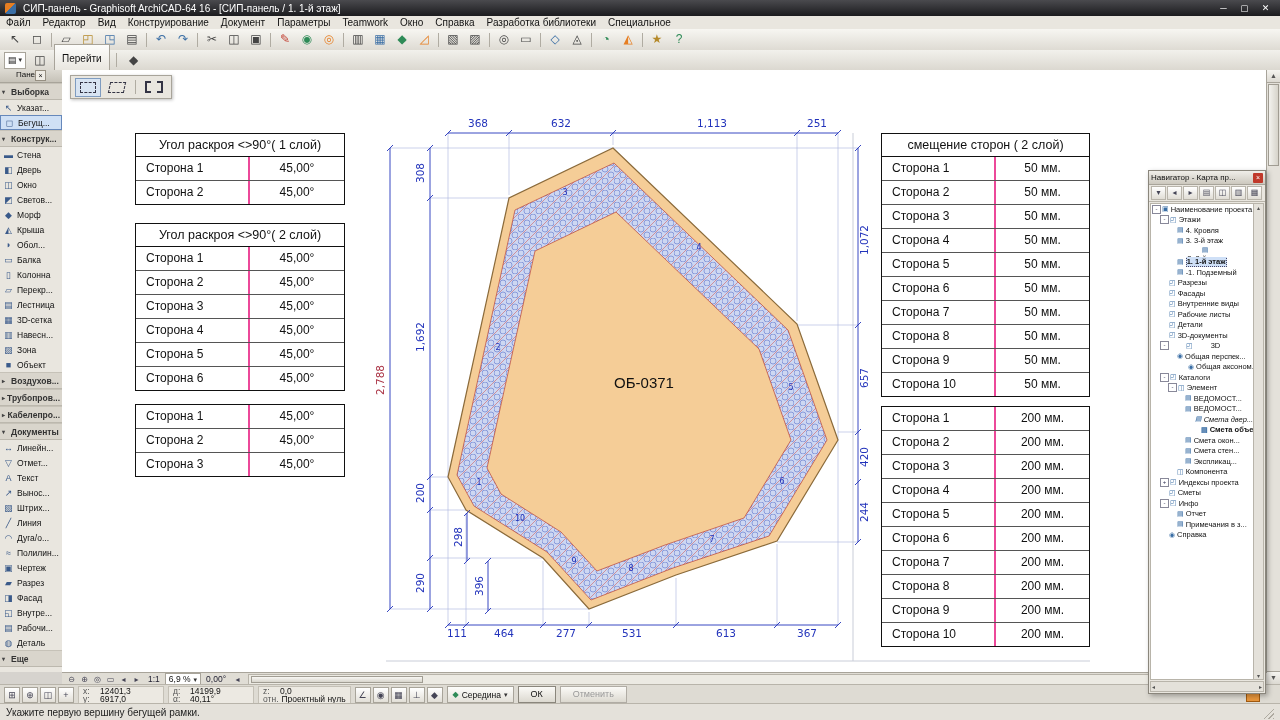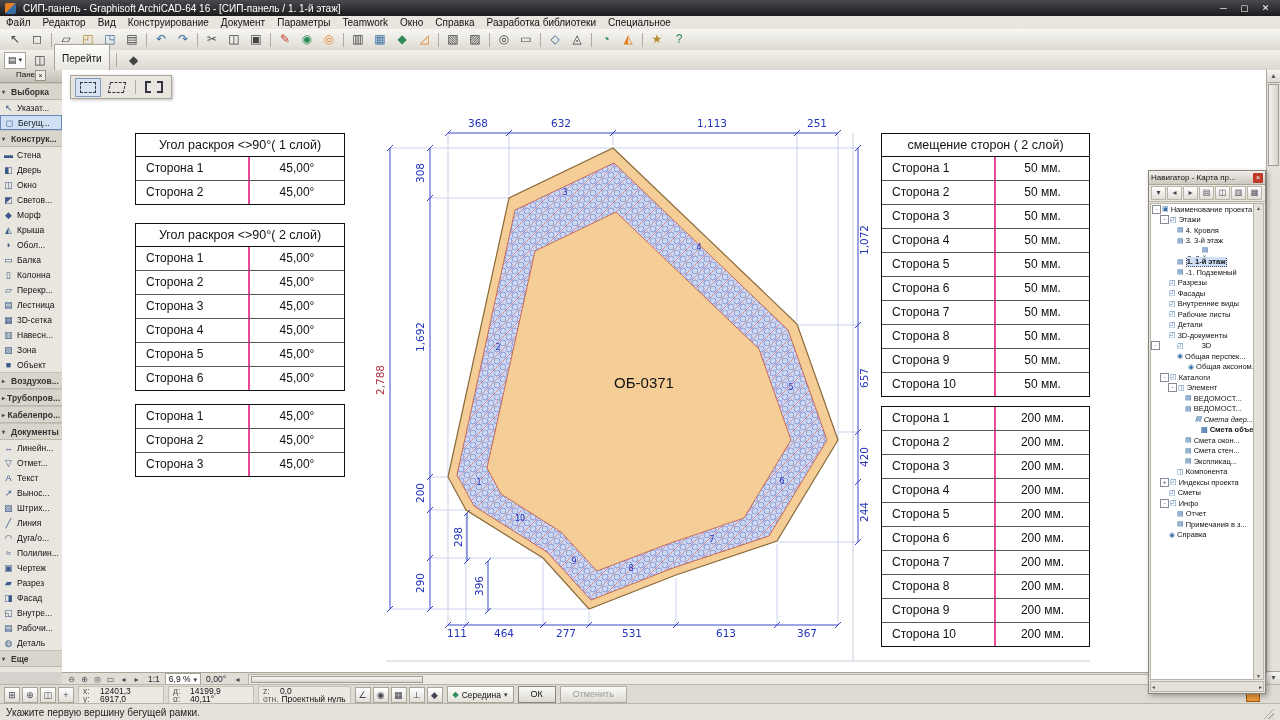--- a/index.html
+++ b/index.html
@@ -700,21 +700,21 @@
         <div class="tree-row" style="padding-left: 9px;">
           <span class="tree-sp"></span>
           <span class="tree-icon">◰</span>
           <span class="tree-label">Детали</span>
         </div>
         <div class="tree-row" style="padding-left: 9px;">
           <span class="tree-sp"></span>
           <span class="tree-icon">◰</span>
           <span class="tree-label">3D-документы</span>
         </div>
-        <div class="tree-row" style=" gap: 16px;">
+        <div class="tree-row" style="padding-left: 9px; gap: 16px;">
           <span class="tree-exp">-</span>
           <span class="tree-icon">◰</span>
           <span class="tree-label">3D</span>
         </div>
         <div class="tree-row" style="padding-left: 17px;">
           <span class="tree-sp"></span>
           <span class="tree-icon">◉</span>
           <span class="tree-label">Общая перспек...</span>
         </div>
         <div class="tree-row" style="padding-left: 28px;">

